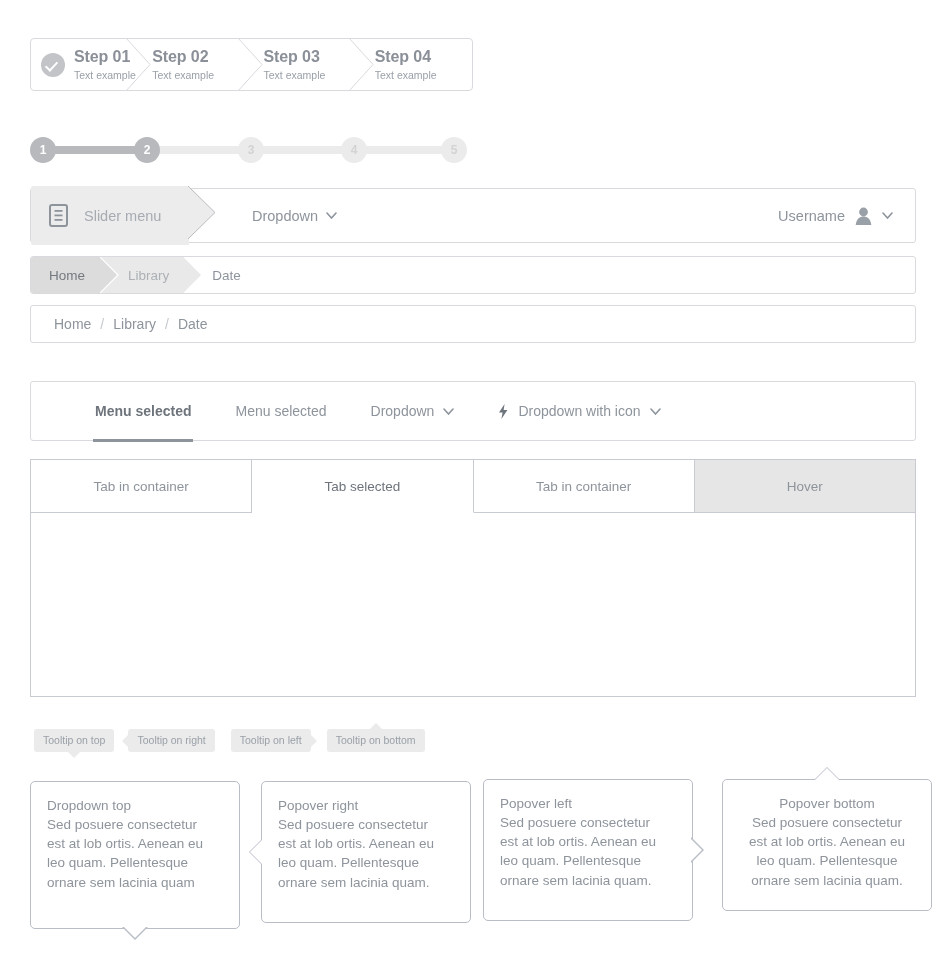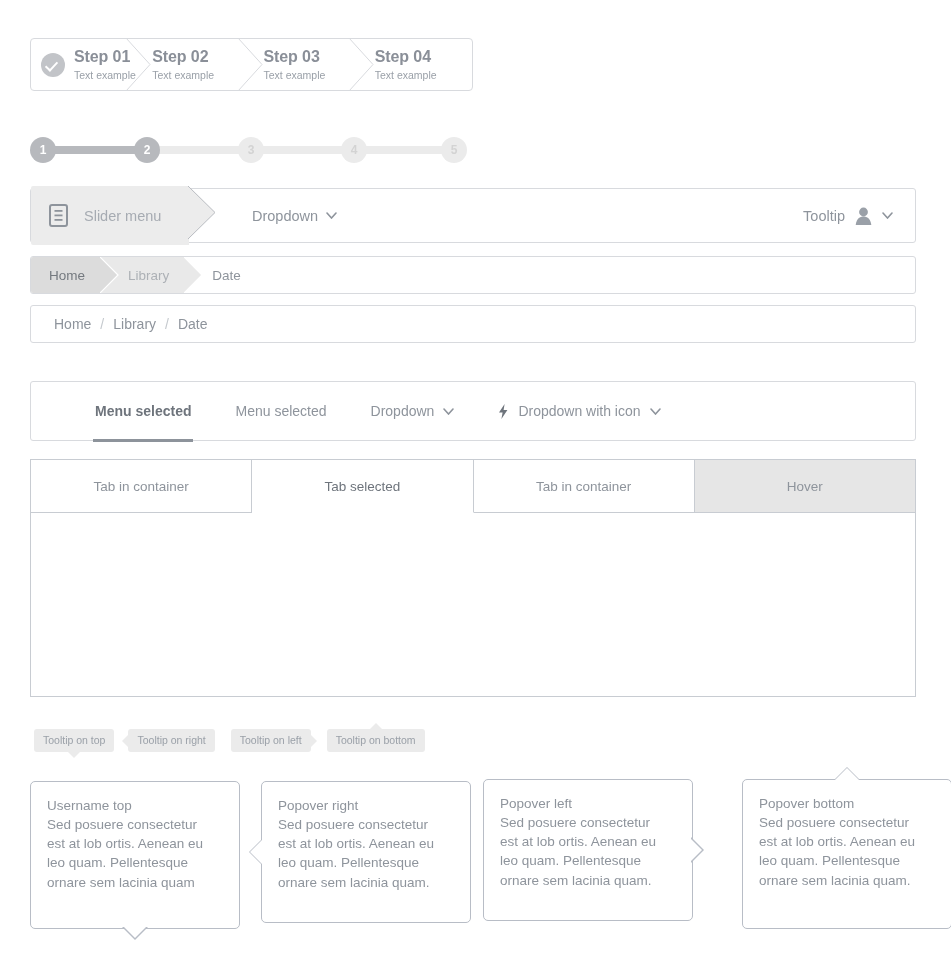--- a/index.html
+++ b/index.html
@@ -229,21 +229,21 @@
   .po-right .outer { border-top: 13px solid transparent; border-bottom: 13px solid transparent; border-right: 13px solid #b8bdc6; left: 0; top: 0; }
   .po-right .inner { border-top: 12px solid transparent; border-bottom: 12px solid transparent; border-right: 12px solid #ffffff; left: 1px; top: 1px; }
 
   
   .po-left { left: 483px; top: 779px; width: 210px; height: 142px; }
   .po-left .po-arrow { right: -13px; top: 50%; margin-top: -13px; width: 14px; height: 26px; }
   .po-left .outer { border-top: 13px solid transparent; border-bottom: 13px solid transparent; border-left: 13px solid #b8bdc6; left: 0; top: 0; }
   .po-left .inner { border-top: 12px solid transparent; border-bottom: 12px solid transparent; border-left: 12px solid #ffffff; left: -1px; top: 1px; }
 
   
-  .po-bottom { left: 742px; top: 779px; width: 210px; height: 150px; }
+  .po-bottom { left: 722px; top: 779px; width: 210px; height: 132px; text-align: center; }
   .po-bottom .po-arrow { top: -13px; left: 50%; margin-left: -13px; width: 26px; height: 14px; }
   .po-bottom .outer { border-left: 13px solid transparent; border-right: 13px solid transparent; border-bottom: 13px solid #b8bdc6; left: 0; top: 0; }
   .po-bottom .inner { border-left: 12px solid transparent; border-right: 12px solid transparent; border-bottom: 12px solid #ffffff; left: 1px; top: 1px; }
 </style>
 </head>
 <body>
 
 <div class="page">
 
   <div class="steps-bar">
@@ -321,21 +321,21 @@
     </div>
 
     <div class="nav-dropdown">
       <span>Dropdown</span>
       <svg class="chev" viewBox="0 0 11 7">
         <path d="M1 1 L5.5 6 L10 1" fill="none" stroke="#8e949c" stroke-width="1.6" stroke-linecap="round"></path>
       </svg>
     </div>
 
     <div class="nav-right">
-      <span>Tooltip</span>
+      <span>Username</span>
       <svg class="user-icon" viewBox="0 0 17 18">
         <circle cx="8.5" cy="5" r="4.4" fill="#9aa0a8"></circle>
         <path d="M0.7 18 C1.4 11.6 5 9.6 8.5 9.6 C12 9.6 15.6 11.6 16.3 18 Z" fill="#9aa0a8"></path>
       </svg>
       <svg class="chev" viewBox="0 0 11 7">
         <path d="M1 1 L5.5 6 L10 1" fill="none" stroke="#8e949c" stroke-width="1.6" stroke-linecap="round"></path>
       </svg>
     </div>
   </div>
 
@@ -424,21 +424,21 @@
       <span>Tooltip on left</span>
       <span class="tt-arrow"></span>
     </div>
     <div class="tooltip tt-bottom">
       <span>Tooltip on bottom</span>
       <span class="tt-arrow"></span>
     </div>
   </div>
 
   <div class="popover po-top">
-    <div class="po-title">Username top</div>
+    <div class="po-title">Dropdown top</div>
     <div class="po-body">Sed posuere consectetur
 est at lob ortis. Aenean eu
 leo quam. Pellentesque
 ornare sem lacinia quam</div>
     <span class="po-arrow">
         <span class="outer"></span>
         <span class="inner"></span>
       </span>
   </div>
 

